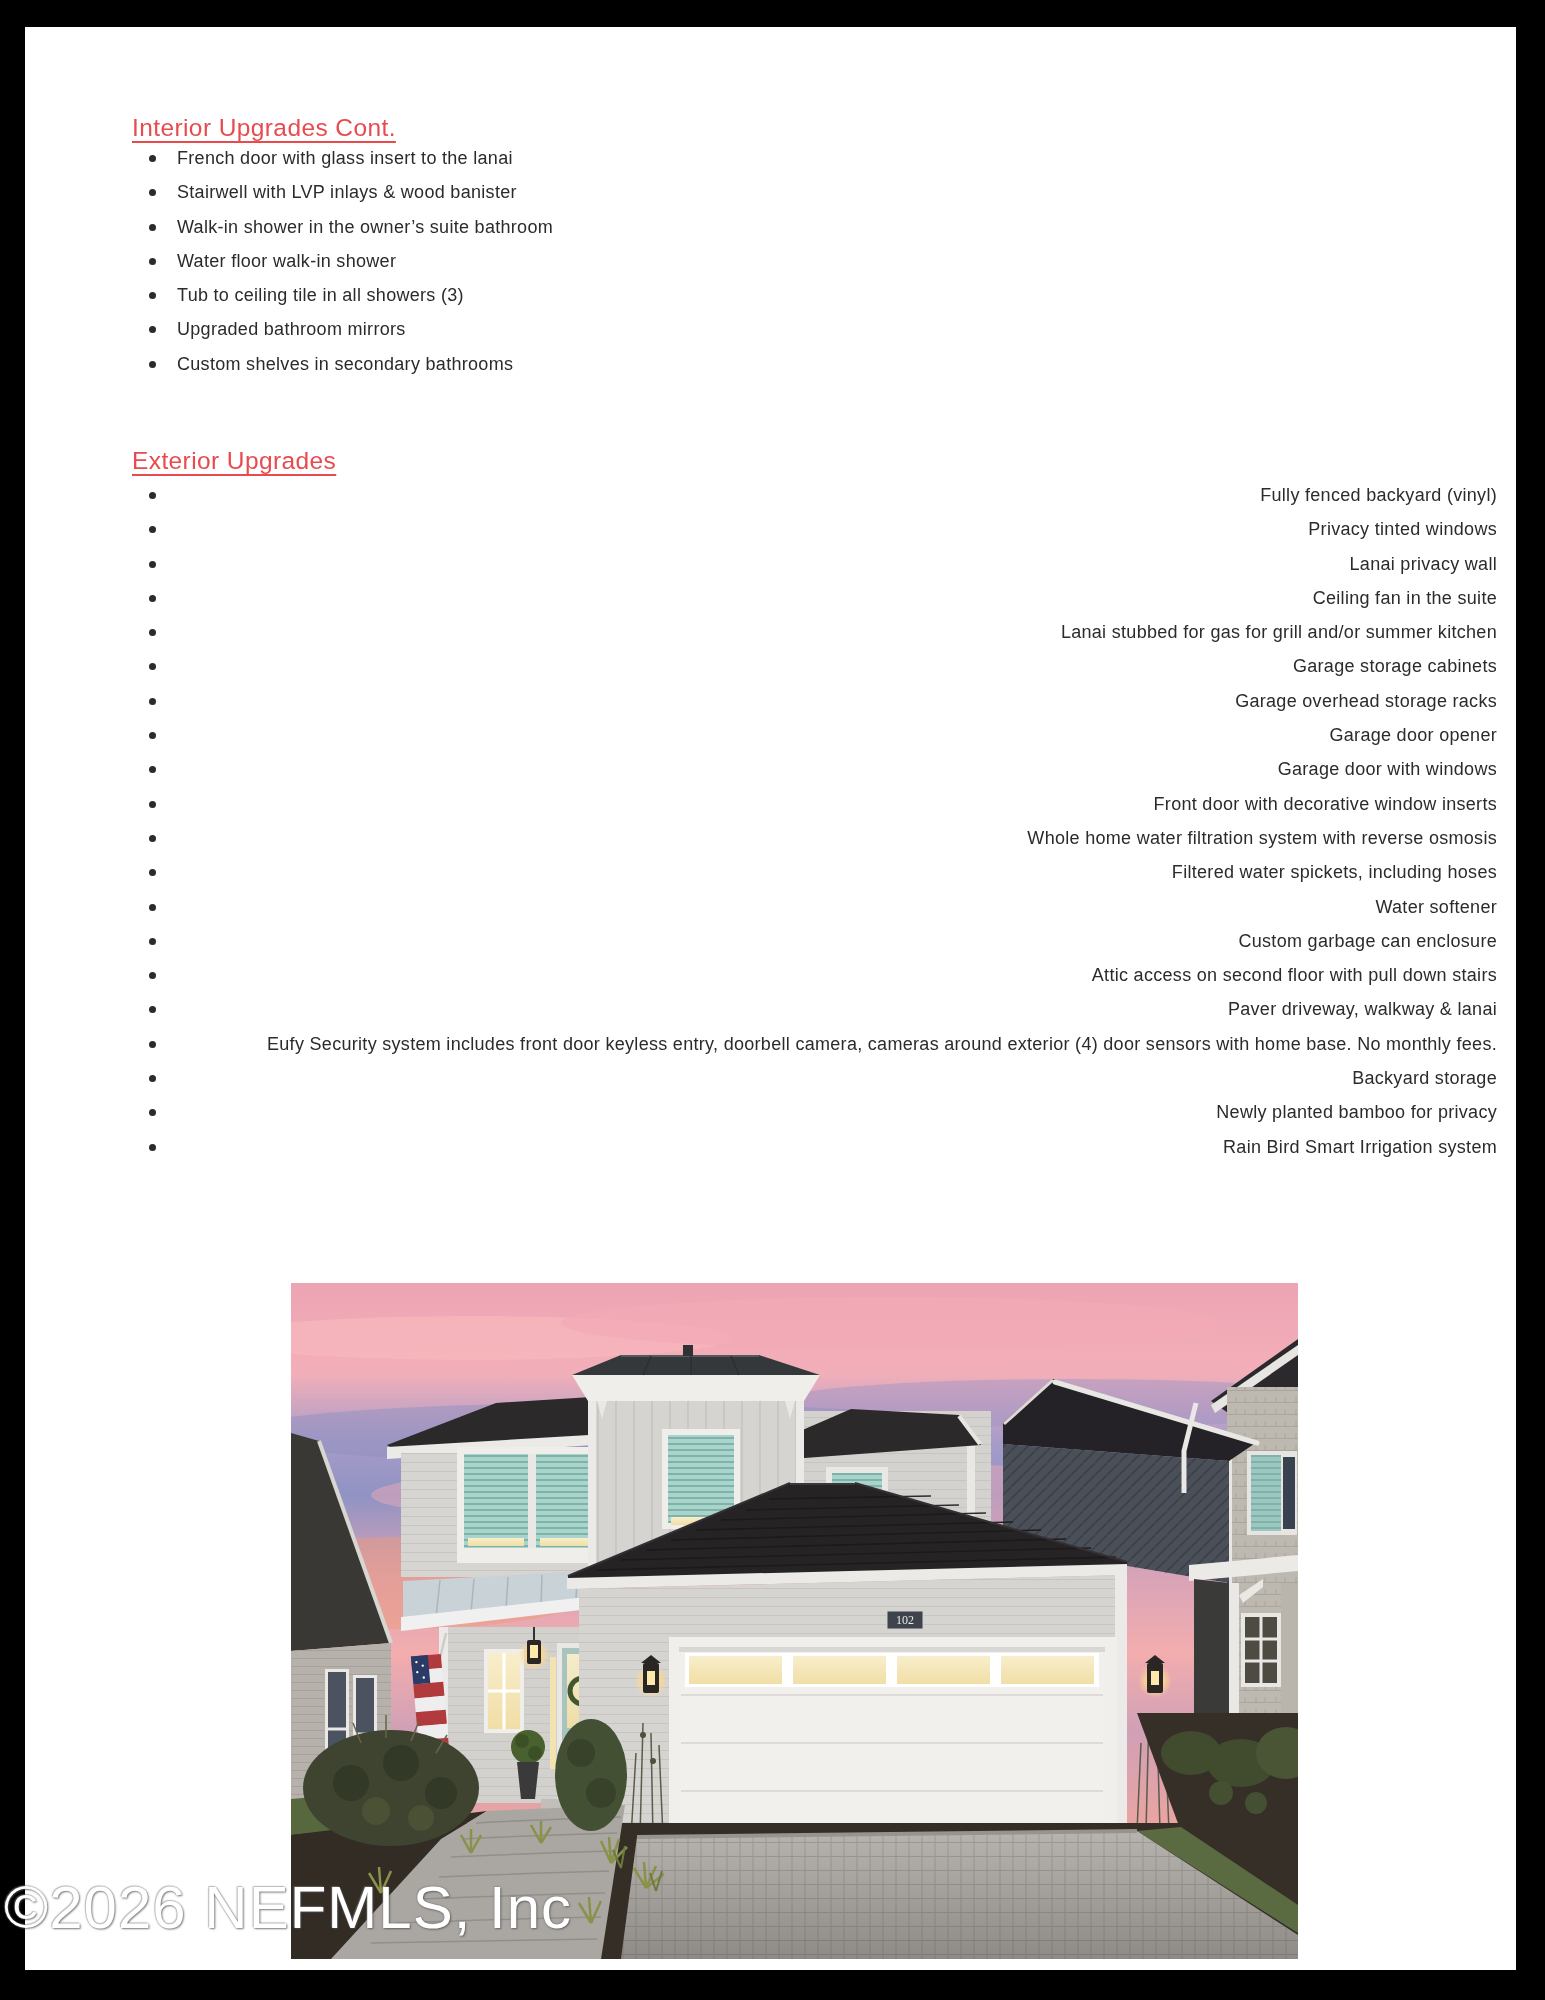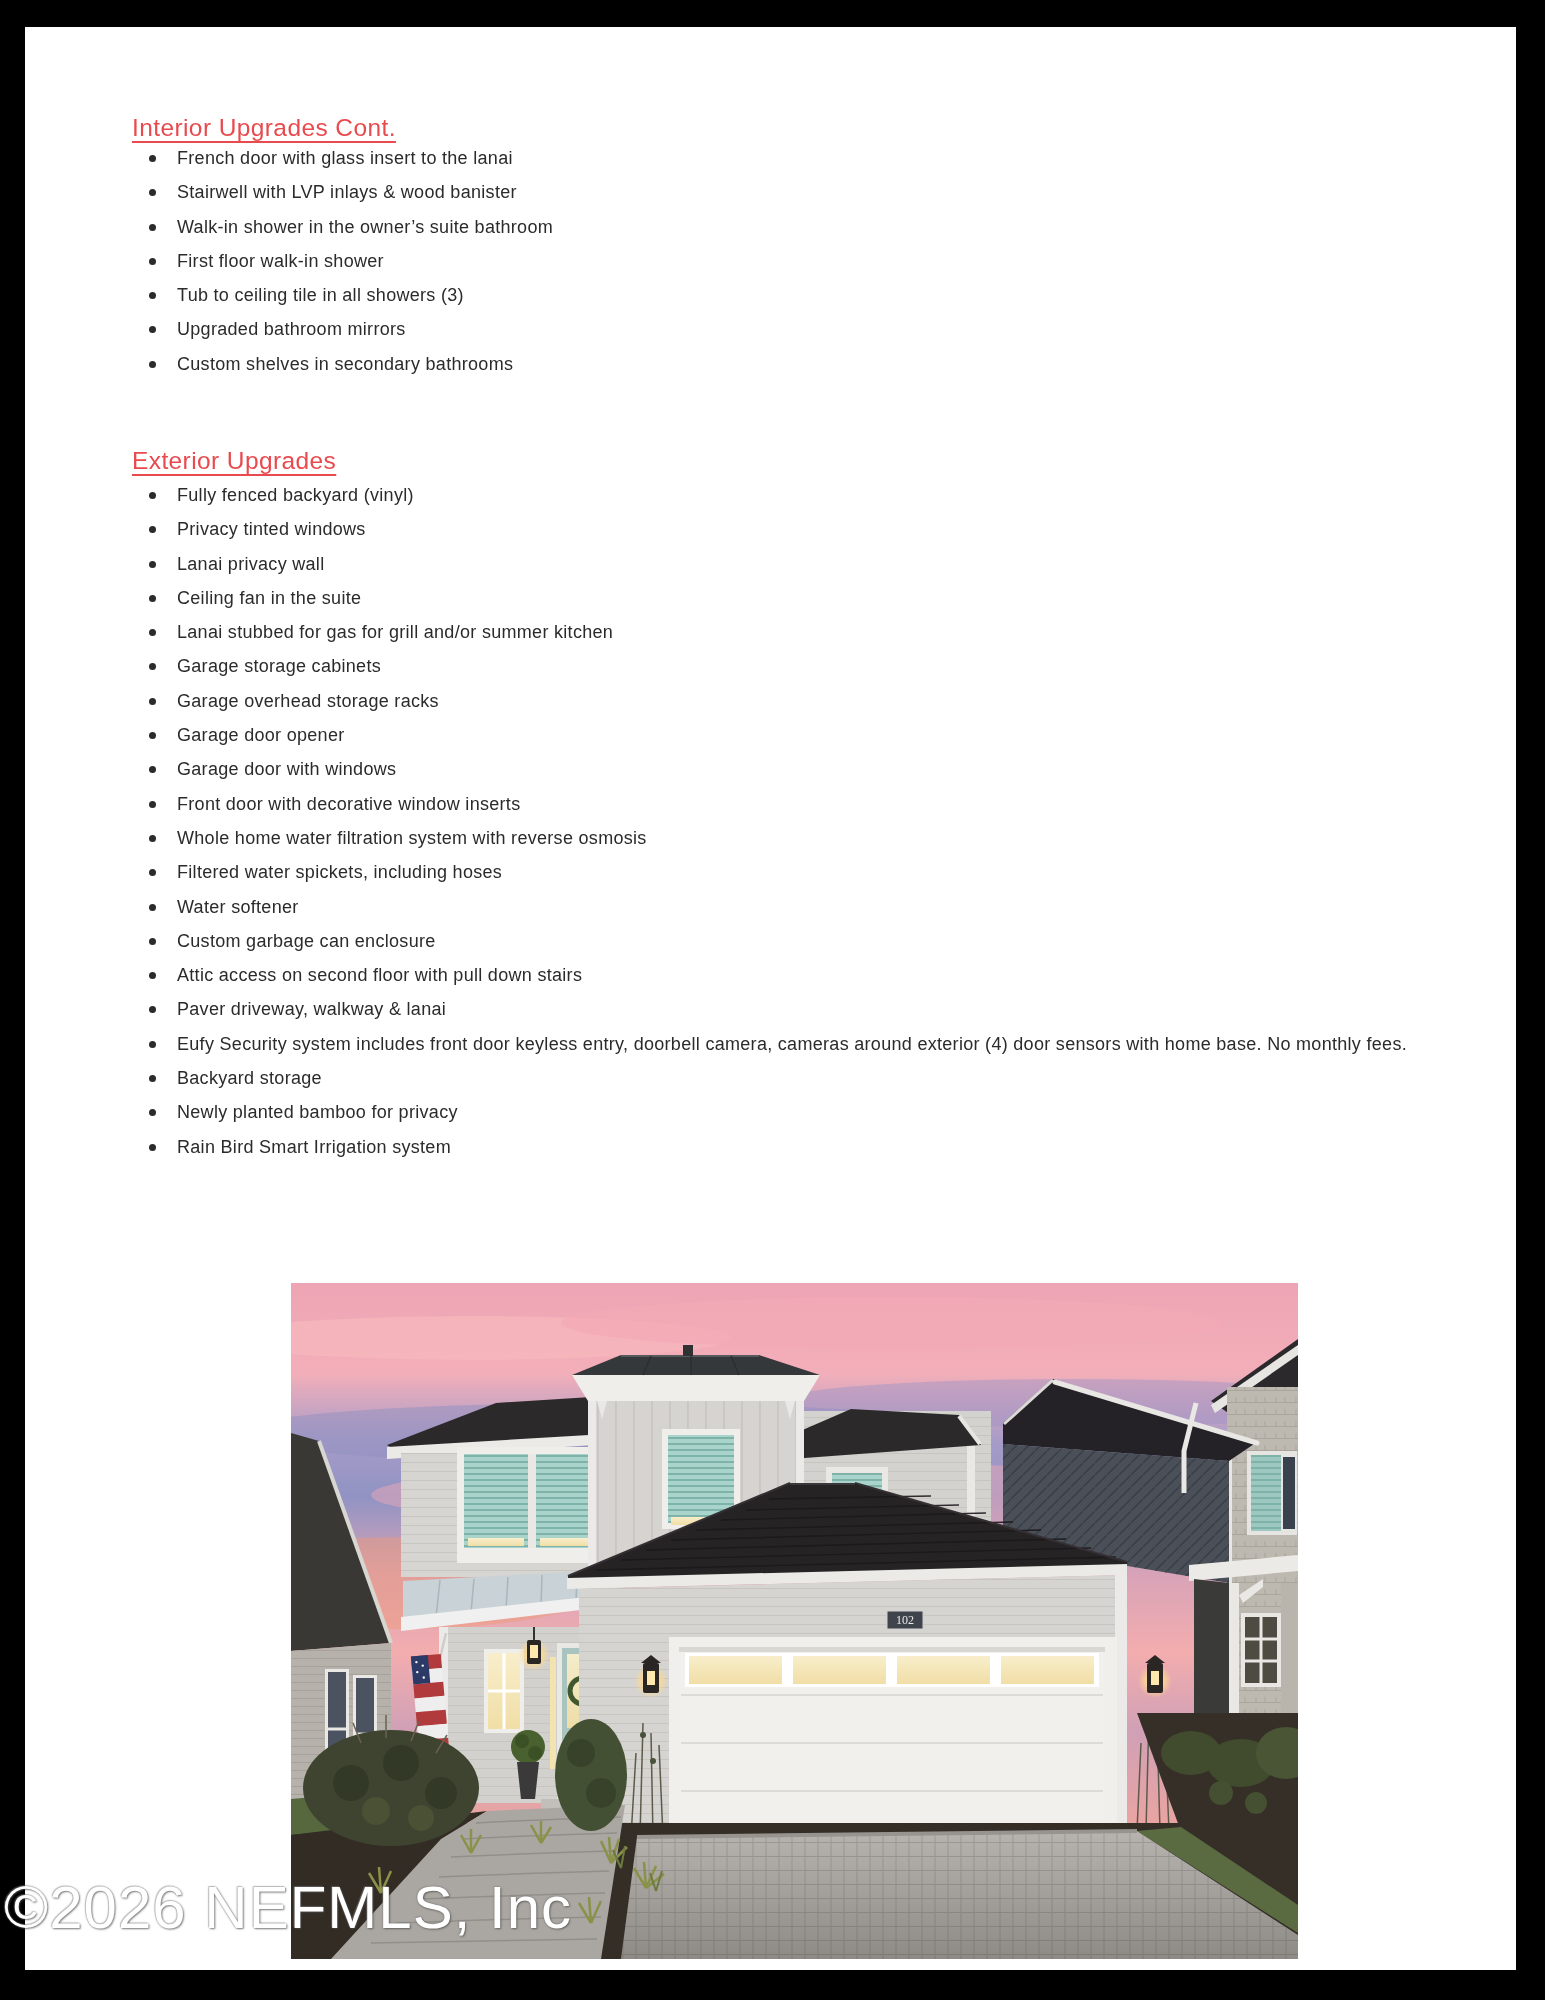--- a/index.html
+++ b/index.html
@@ -7,42 +7,42 @@
          font-family:"Liberation Sans", sans-serif;}
   .sheet{position:absolute;left:25px;top:27px;width:1491px;height:1943px;background:#ffffff;}
   .heading{position:absolute;margin:0;font-size:24.5px;font-weight:500;letter-spacing:.4px;
            color:#e84a4e;text-decoration:underline;text-decoration-thickness:2px;
            text-underline-offset:5px;line-height:34px;}
   #heading-interior{left:107px;top:84px;}
   #heading-exterior{left:107px;top:417px;}
   ul.blist{position:absolute;left:107px;width:1365px;list-style:none;margin:0;padding:0;
            color:#2b2b2b;font-size:18px;letter-spacing:.3px;}
   #list-interior{top:114px;}
-  #list-exterior{top:451px;}
+  #list-exterior{top:451px;text-align:right;}
   ul.blist li{position:relative;padding-left:45px;line-height:34.3px;}
   ul.blist li::before{content:"";position:absolute;left:17px;top:14px;width:7px;height:7px;
            border-radius:50%;background:#2b2b2b;}
   .photo{position:absolute;left:266px;top:1256px;width:1007px;height:676px;display:block;}
   .watermark{position:absolute;left:4px;top:1880px;font-size:60px;line-height:56px;
            color:#ffffff;white-space:nowrap;letter-spacing:1px;
            text-shadow:1px 1px 2px rgba(70,70,70,.65), -1px -1px 1px rgba(140,140,140,.45),
                        0 0 2px rgba(110,110,110,.55);}
 </style>
 </head>
 <body>
 
 <div class="stage">
   <div class="sheet">
 
     <h2 class="heading" id="heading-interior">Interior Upgrades Cont.</h2>
     <ul class="blist" id="list-interior">
         <li>French door with glass insert to the lanai</li>
         <li>Stairwell with LVP inlays &amp; wood banister</li>
         <li>Walk-in shower in the owner’s suite bathroom</li>
-        <li>First floor walk-in shower</li>
+        <li>Water floor walk-in shower</li>
         <li>Tub to ceiling tile in all showers (3)</li>
         <li>Upgraded bathroom mirrors</li>
         <li>Custom shelves in secondary bathrooms</li>
       </ul>
 
     <h2 class="heading" id="heading-exterior">Exterior Upgrades</h2>
     <ul class="blist" id="list-exterior">
         <li>Fully fenced backyard (vinyl)</li>
         <li>Privacy tinted windows</li>
         <li>Lanai privacy wall</li>

